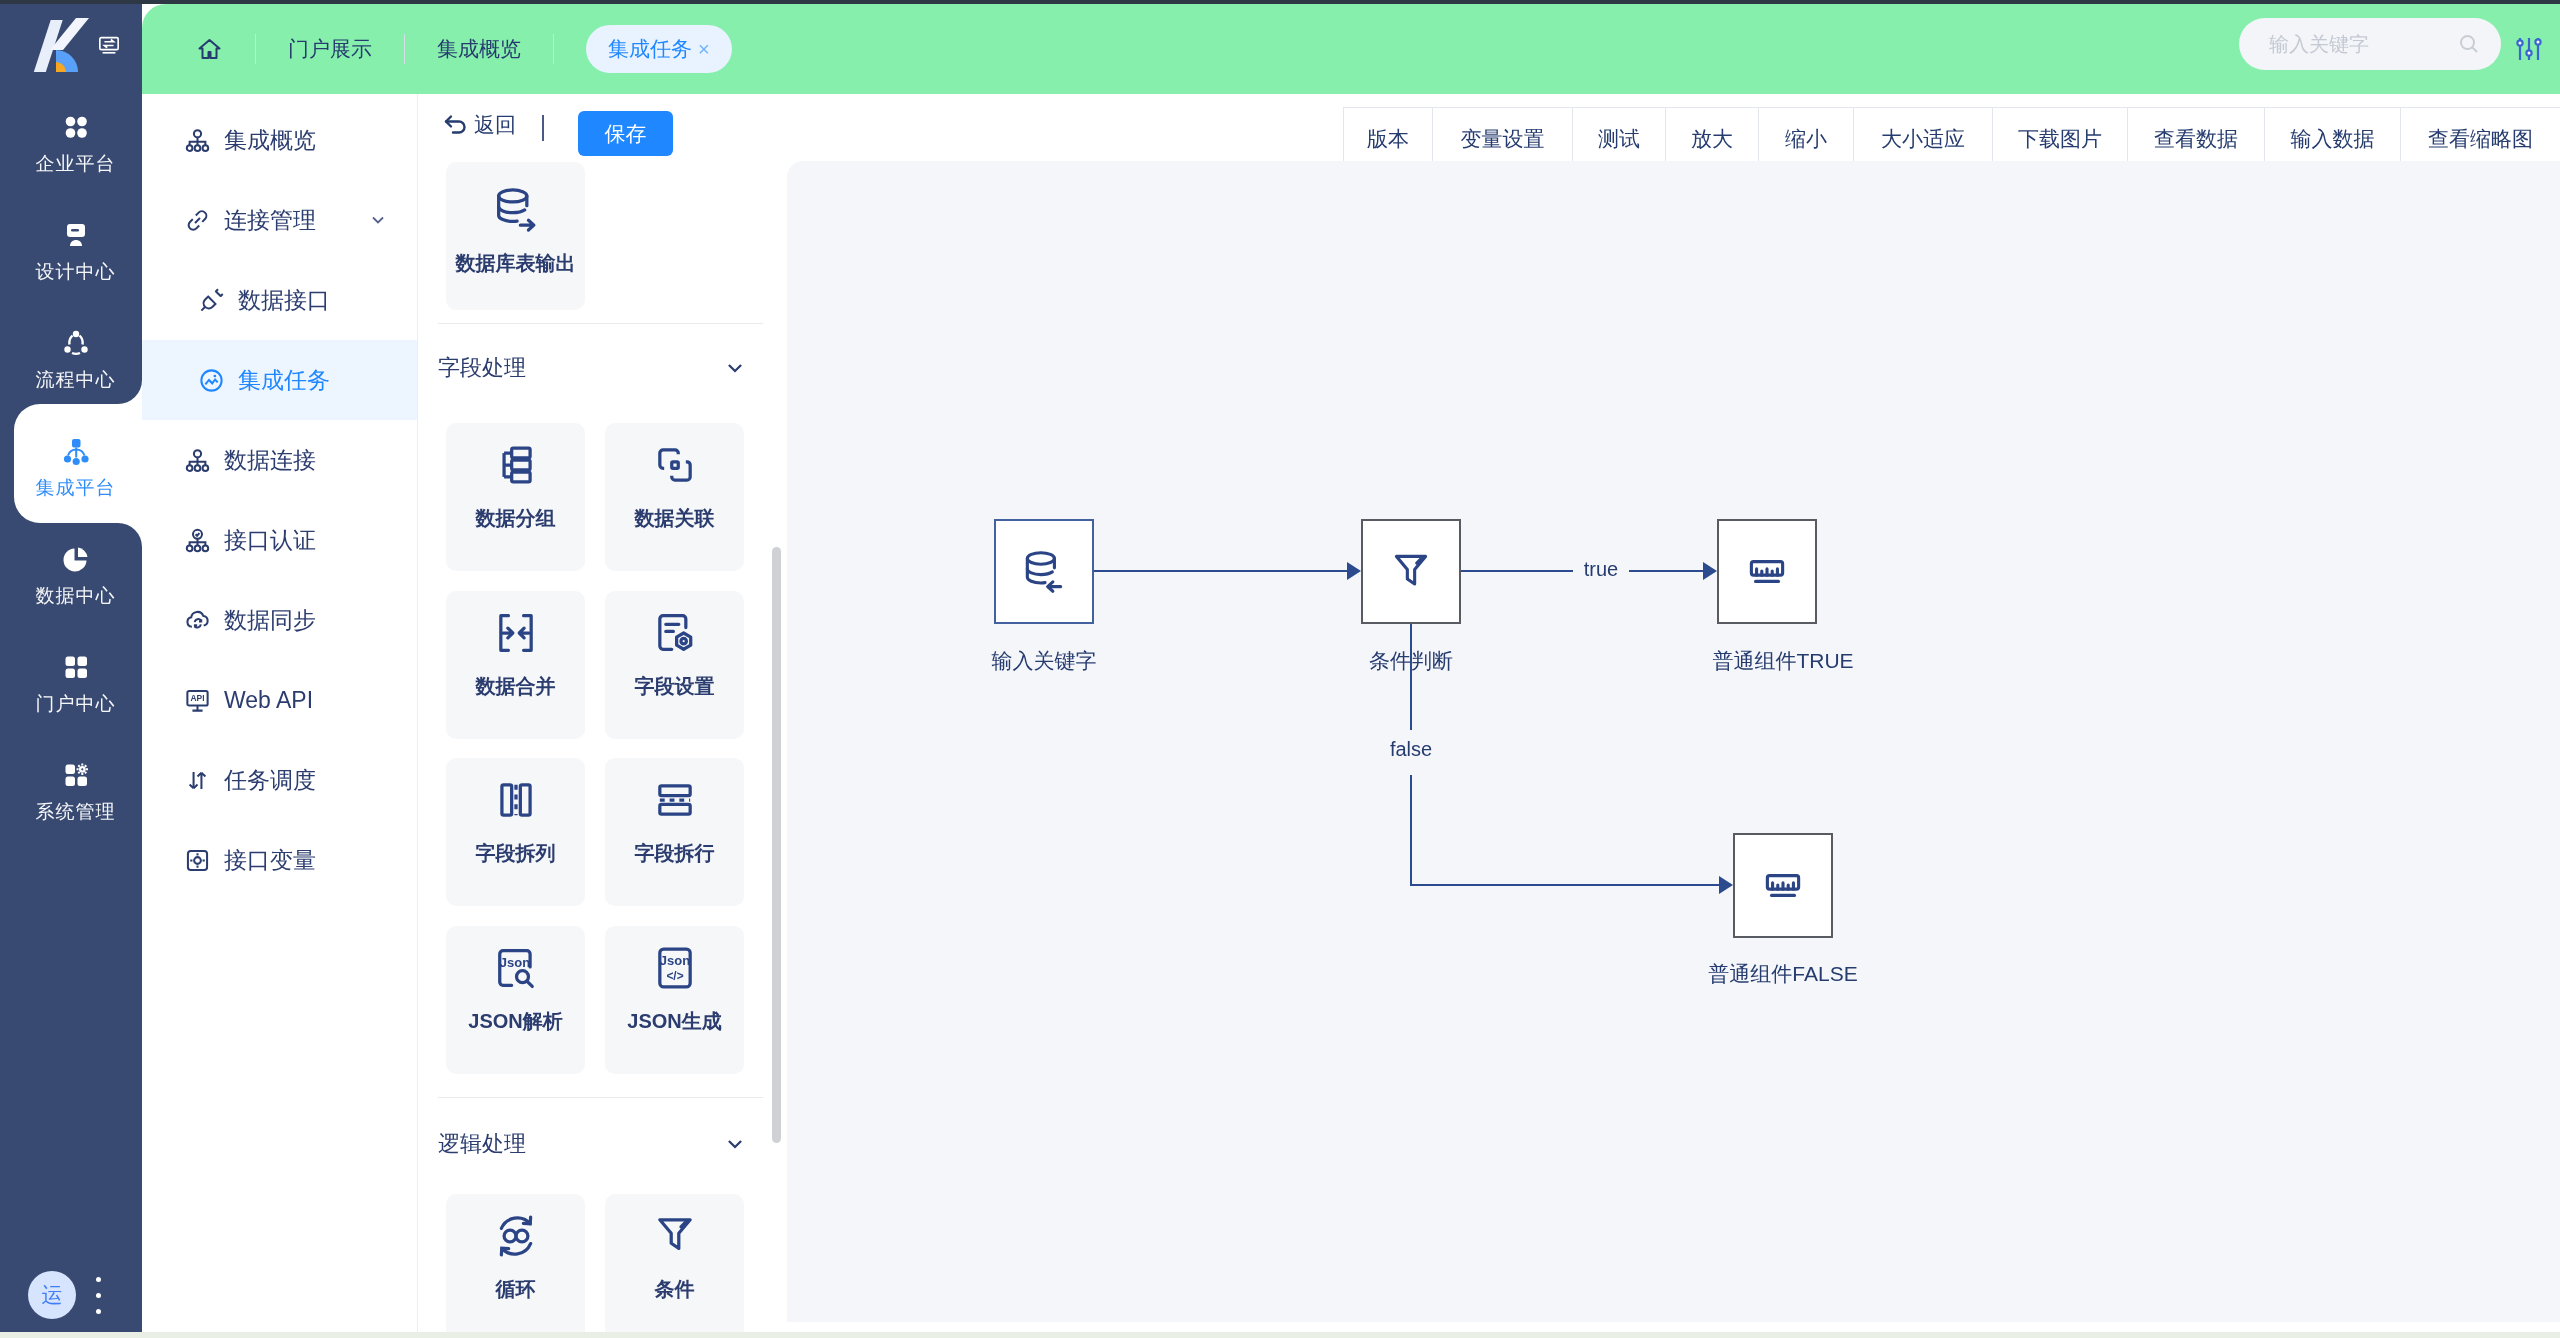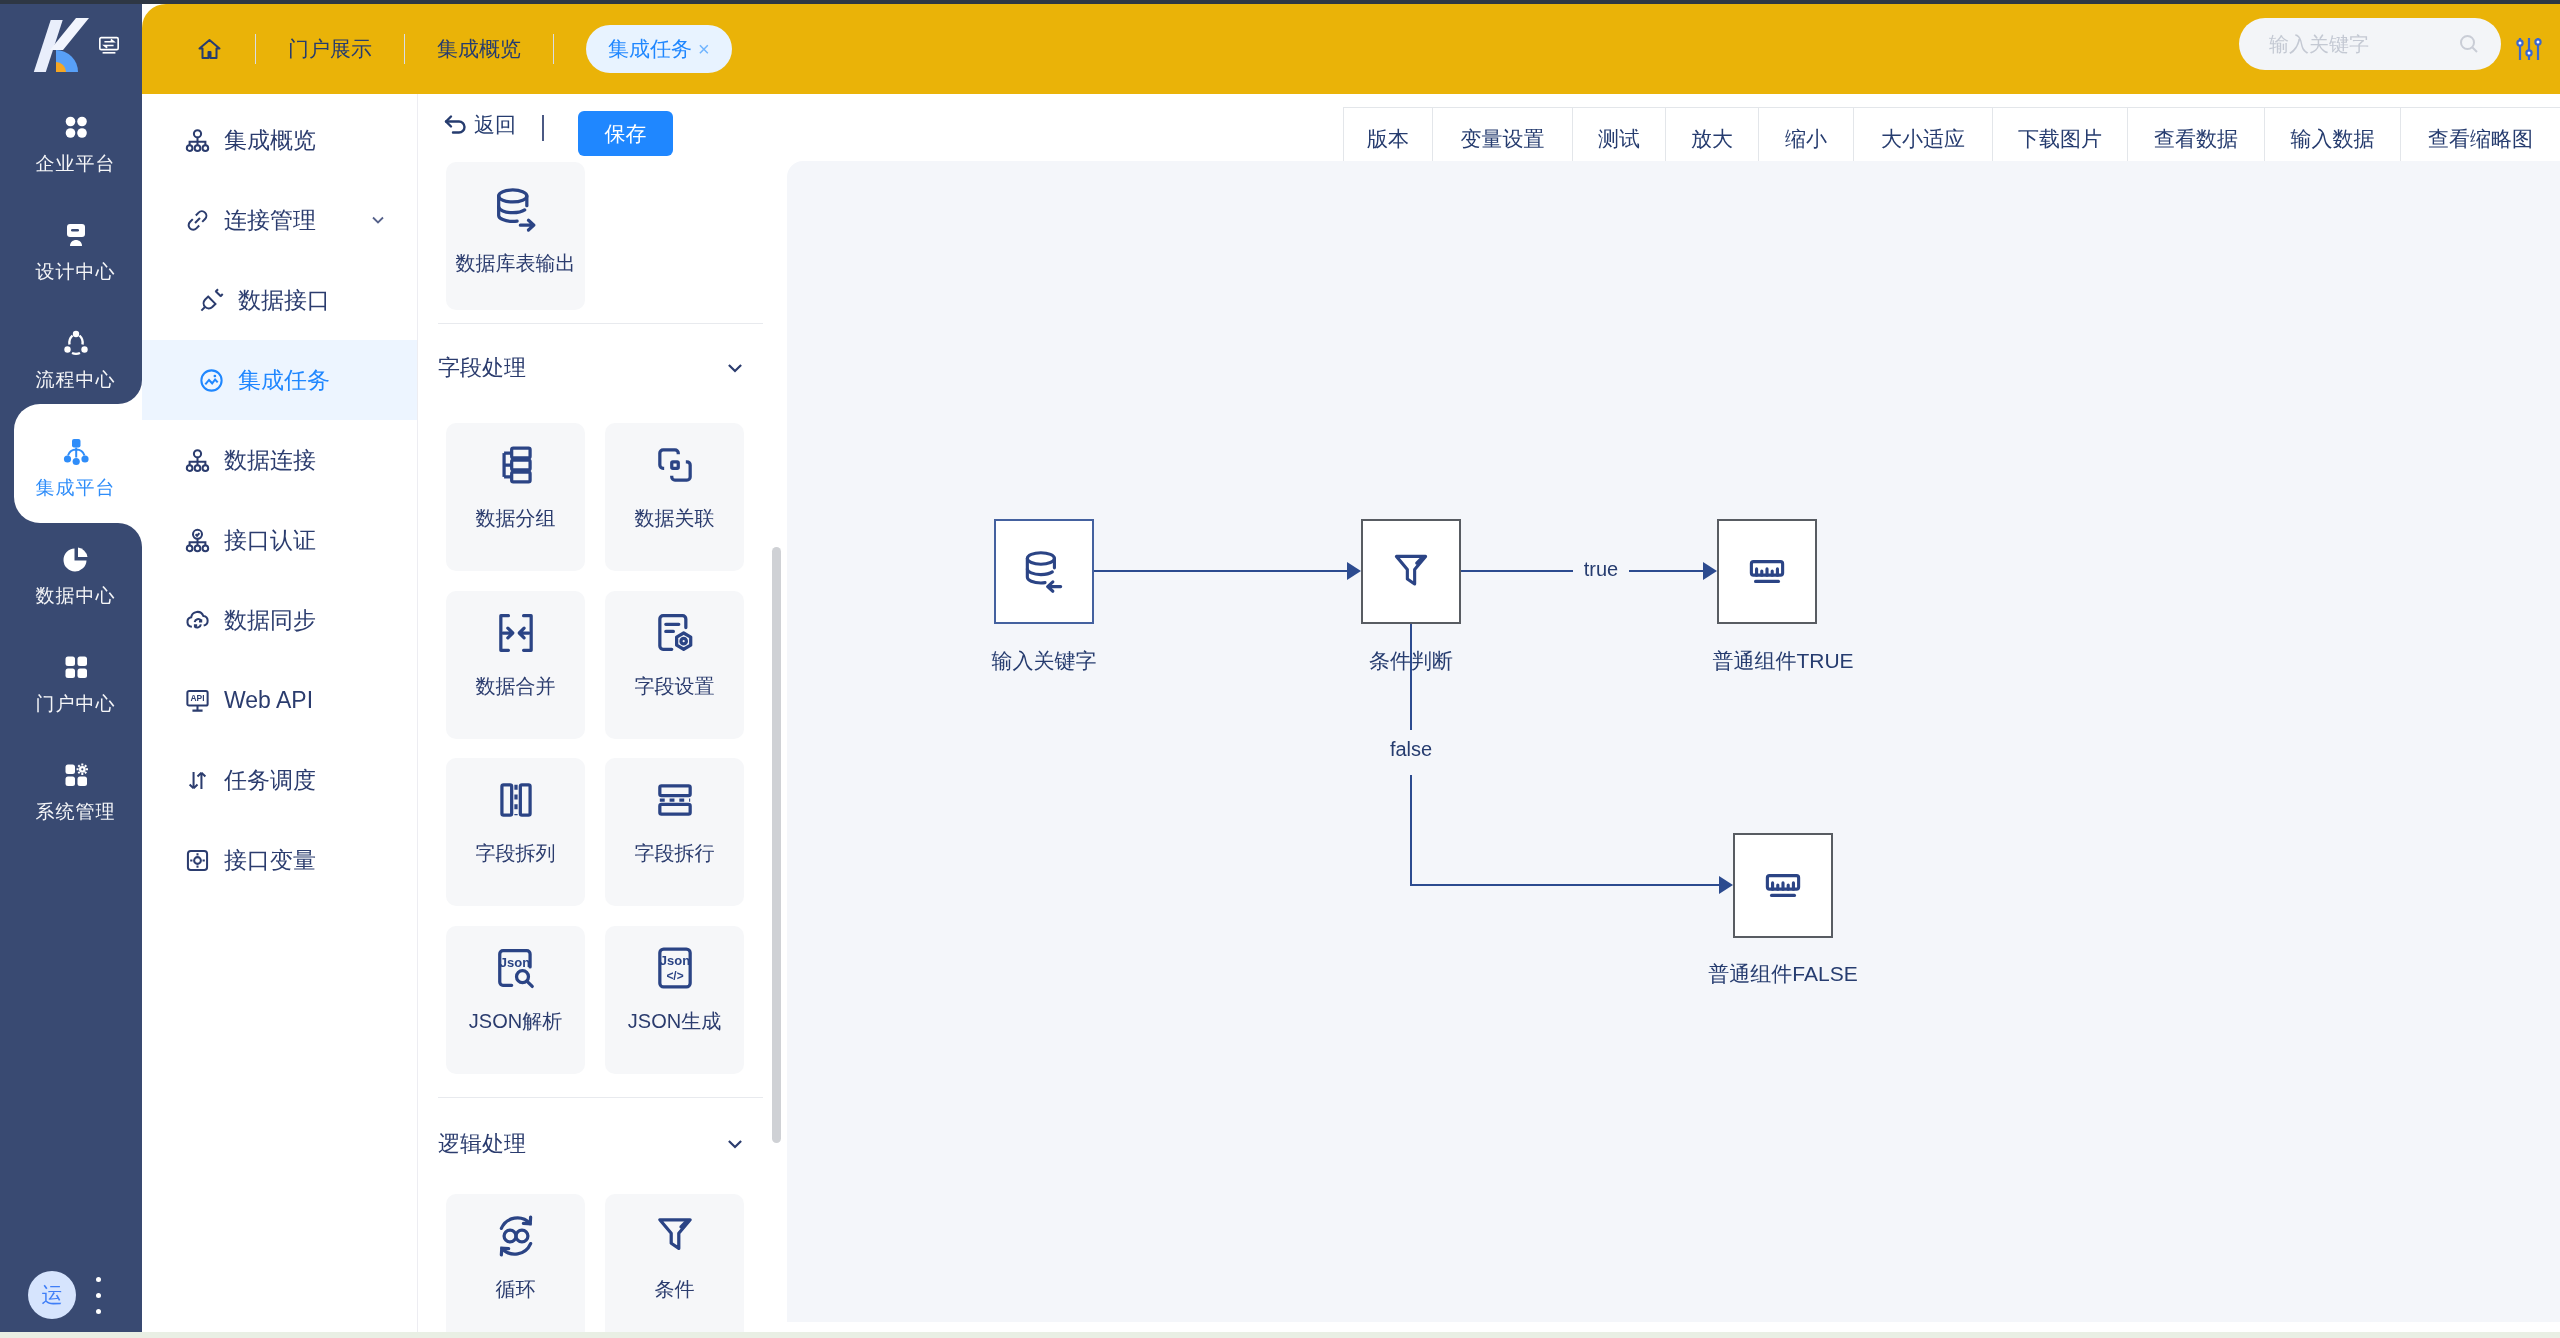--- a/index.html
+++ b/index.html
@@ -20,21 +20,21 @@
   .curve{position:absolute;right:0;width:24px;height:24px;background:#ffffff;}
   .curve.t{top:376px;} .curve.t::after{content:'';position:absolute;inset:0;background:#394a72;border-radius:0 0 24px 0;}
   .curve.b{top:519px;} .curve.b::after{content:'';position:absolute;inset:0;background:#394a72;border-radius:0 24px 0 0;}
   .ritem.active{color:#2f8df9;}
   .avatar{position:absolute;left:28px;top:1267px;width:48px;height:48px;border-radius:50%;background:#d6e4fd;
           color:#3f7ef7;font-size:21px;display:flex;align-items:center;justify-content:center;}
   .raildots{position:absolute;left:96px;top:1273px;width:6px;}
   .raildots i{display:block;width:5px;height:5px;border-radius:50%;background:#ffffff;margin-bottom:11px;}
 
   
-  .hdr{position:absolute;left:142px;top:4px;right:0;height:90px;background:#eab308;border-radius:24px 0 0 0;
+  .hdr{position:absolute;left:142px;top:4px;right:0;height:90px;background:#86efac;border-radius:24px 0 0 0;
        border-bottom:1px solid #eff1f4;display:flex;align-items:center;}
   .hdr .home{margin-left:54px;width:27px;height:27px;color:#263c6f;cursor:pointer;}
   .vsep{width:1px;height:30px;background:#d9dde5;margin:0 32px;}
   .navitem{font-size:21px;color:#263c6f;cursor:pointer;white-space:nowrap;}
   .tabpill{display:flex;align-items:center;background:#e8f3ff;border-radius:25px;height:48px;padding:0 22px;cursor:pointer;}
   .tabpill .tlabel{color:#1f87ff;font-size:21px;}
   .tabpill .tclose{color:#6fb4ff;font-size:20px;margin-left:6px;cursor:pointer;}
   .search{position:absolute;right:59px;top:14px;width:262px;height:52px;border-radius:26px;background:#f3f5f8;
           display:flex;align-items:center;}
   .search input{border:none;outline:none;background:transparent;font-size:20px;color:#555;margin-left:28px;width:170px;
@@ -60,21 +60,21 @@
   .save{position:absolute;left:160px;top:17px;width:95px;height:45px;background:#1f87ff;color:#ffffff;border:none;
         border-radius:6px;font-size:21px;cursor:pointer;font-family:inherit;}
   .actions{position:absolute;right:0;top:13px;height:63px;display:flex;border:1px solid #e3e6ea;border-right:none;box-sizing:border-box;}
   .abtn{display:flex;align-items:center;justify-content:center;font-size:21px;color:#263c6f;cursor:pointer;border-left:1px solid #e3e6ea;box-sizing:border-box;}
   .abtn:first-child{border-left:none;}
 
   
   .palette{position:absolute;left:418px;top:161px;width:369px;bottom:6px;background:#ffffff;overflow:hidden;}
   .card{position:absolute;width:139px;height:148px;background:#f6f7f9;border-radius:10px;cursor:grab;text-align:center;}
   .card .cicon{width:52px;height:52px;margin:16px auto 0;display:block;color:#2b4485;}
-  .card .clabel{font-size:20px;color:#2b3c6e;margin-top:14px;}
+  .card .clabel{font-size:20px;color:#2b3c6e;margin-top:14px;font-weight:bold;}
   .pdiv{position:absolute;left:20px;width:325px;height:1px;background:#e8eaee;}
   .sec{position:absolute;left:20px;font-size:22px;color:#2b3c6e;}
   .secchev{position:absolute;left:306px;width:22px;height:22px;color:#2b3c6e;cursor:pointer;}
   .pscroll{position:absolute;left:354px;top:386px;width:9px;height:596px;border-radius:5px;background:#cfd1d5;cursor:pointer;}
 
   
   .canvas{position:absolute;left:787px;top:161px;right:0;bottom:16px;background:#f4f6fa;border-radius:16px 0 0 0;}
   .node{position:absolute;width:100px;height:105px;background:#ffffff;box-sizing:border-box;cursor:pointer;}
   .node.src{border:2px solid #44619f;}
   .node.sel{border:2px solid #585c62;}

